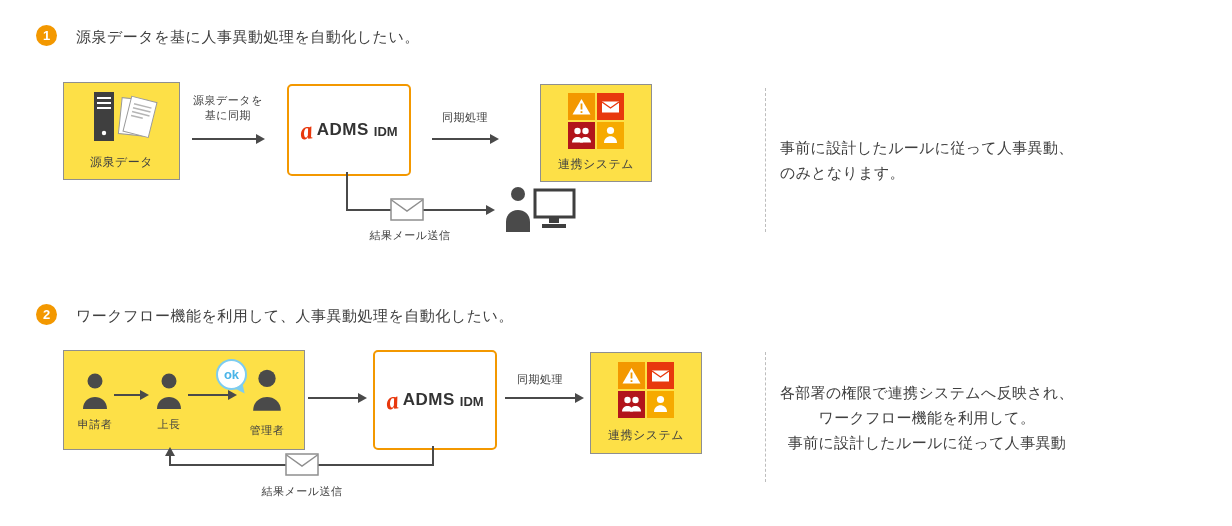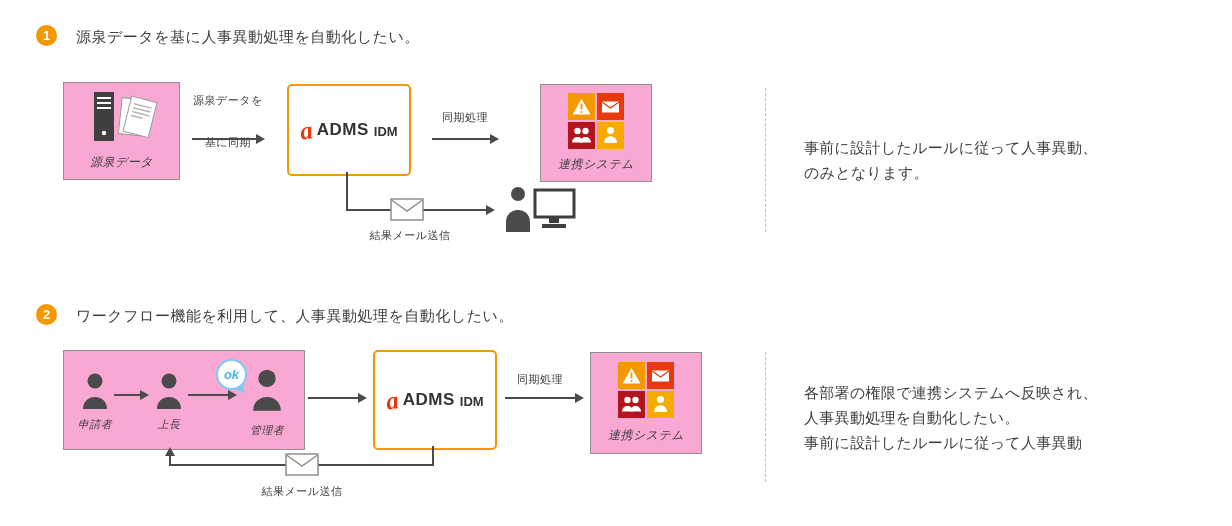--- a/index.html
+++ b/index.html
@@ -7,40 +7,40 @@
     width:1232px;height:526px;position:relative;overflow:hidden;
     background:#ffffff;color:#404040;
     font-family:"Liberation Sans","DejaVu Sans",sans-serif;
   }
   .abs{position:absolute;}
   .badge{
     width:21px;height:21px;border-radius:50%;background:#f39800;color:#fff;
     font-size:13px;font-weight:bold;display:flex;align-items:center;justify-content:center;
   }
   .sec-title{font-size:15px;letter-spacing:0.5px;color:#404040;}
-  .box{border:1px solid #8f8f8f;background:#f9a8d4;font-style:italic;}
+  .box{border:1px solid #8f8f8f;background:#fde047;}
   .flowbox{display:flex;flex-direction:column;align-items:center;justify-content:space-evenly;padding:4px 0;}
   .box-label{font-size:12px;color:#404040;letter-spacing:0.5px;}
   .adms-box{
     border:2px solid #f39800;border-radius:5px;background:#fff;
     display:flex;align-items:center;justify-content:center;gap:3px;
   }
   .adms-a{
     font-family:"Liberation Serif","DejaVu Serif",serif;font-style:italic;font-weight:bold;
     color:#e8380d;font-size:25px;line-height:1;transform:rotate(-8deg);margin-right:1px;
   }
   .adms-name{font-size:17px;font-weight:bold;color:#333;letter-spacing:0.5px;}
   .adms-product{font-size:13px;font-weight:bold;color:#333;margin-left:2px;margin-top:2px;}
   .hline{height:2px;background:#4a4a4a;}
   .vline{width:2px;background:#4a4a4a;}
   .ah-r{width:0;height:0;border-top:5px solid transparent;border-bottom:5px solid transparent;border-left:9px solid #4a4a4a;}
   .ah-u{width:0;height:0;border-left:5px solid transparent;border-right:5px solid transparent;border-bottom:9px solid #4a4a4a;}
   .sm{font-size:11px;color:#404040;text-align:center;letter-spacing:0.5px;}
   .note{
-    border-left:1px dashed #bdbdbd;padding-left:38px;
+    border-left:1px dashed #bdbdbd;padding-left:14px;
     display:flex;flex-direction:column;justify-content:center;
   }
   .note p{margin:0;font-size:15px;line-height:25px;letter-spacing:0.3px;color:#404040;}
   .wf{position:relative;}
   .okb{
     width:27px;height:27px;border:2px solid #7dccf0;border-radius:50%;background:#fff;
     color:#49b4e8;font-size:13px;font-weight:bold;
     display:flex;align-items:center;justify-content:center;z-index:2;
   }
   .okb-tail{
@@ -71,21 +71,21 @@
         <rect x="52" y="18" width="18" height="1.5" fill="#b5b5b5"></rect>
         <rect x="52" y="22" width="18" height="1.5" fill="#b5b5b5"></rect>
         <rect x="52" y="26" width="12" height="1.5" fill="#b5b5b5"></rect>
       </g>
     </svg>
   </span>
   <span class="box-label">源泉データ</span>
 </div>
 
 <div class="sm abs" style="left:182px;top:93px;width:92px;">源泉データを</div>
-<div class="sm abs" style="left:182px;top:108px;width:92px;margin-top:27px;">基に同期</div>
+<div class="sm abs" style="left:182px;top:108px;width:92px;">基に同期</div>
 <div class="hline abs" style="left:192px;top:138px;width:64px;"></div>
 <div class="ah-r abs" style="left:256px;top:134px;"></div>
 
 <div class="adms-box abs" style="left:287px;top:84px;width:120px;height:88px;">
   <span class="adms-a">a</span>
   <span class="adms-name">ADMS</span>
   <span class="adms-product">IDM</span>
 </div>
 
 <div class="sm abs" style="left:417px;top:110px;width:96px;">同期処理</div>
@@ -214,17 +214,17 @@
 <div class="vline abs" style="left:169px;top:455px;height:10px;"></div>
 <div class="ah-u abs" style="left:165px;top:447px;"></div>
 <span class="abs" style="left:285px;top:453px;">
   <svg width="34" height="23" viewBox="0 0 34 23">
     <rect x="1" y="1" width="32" height="21" fill="#fff" stroke="#8f8f8f" stroke-width="1.5"></rect>
     <path d="M1.5 2 L17 13 L32.5 2" fill="none" stroke="#8f8f8f" stroke-width="1.5"></path>
   </svg>
 </span>
 <div class="sm abs" style="left:242px;top:484px;width:120px;">結果メール送信</div>
 
-<div class="note abs" style="left:765px;top:352px;height:130px;">
+<div class="note abs" style="left:765px;top:352px;height:130px;text-align:center;">
   <p>各部署の権限で連携システムへ反映され、</p>
-  <p>人事異動処理を自動化したい。</p>
+  <p>ワークフロー機能を利用して。</p>
   <p>事前に設計したルールに従って人事異動</p>
 </div>
 
 </body></html>

